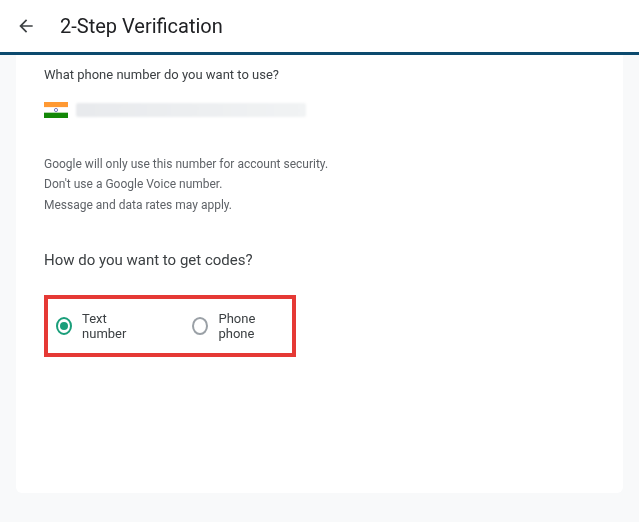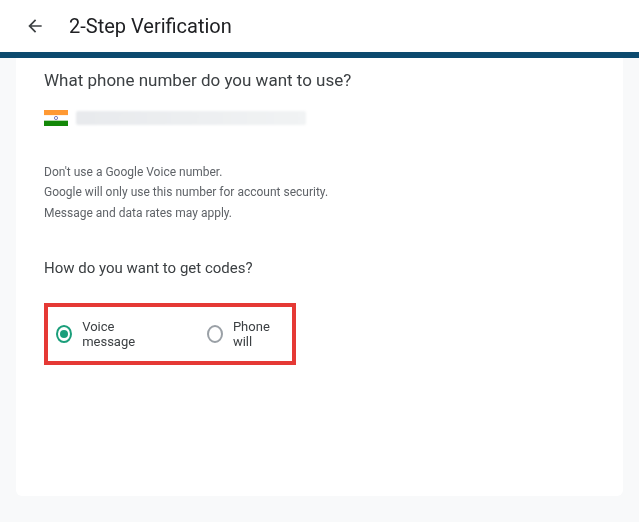--- a/index.html
+++ b/index.html
@@ -6,23 +6,23 @@
     body {
       font-family: 'Google Sans', Roboto, Arial, sans-serif;
       background: #f8f9fa;
       width: 639px;
       height: 522px;
       overflow: hidden;
     }
     .header {
       display: flex;
       align-items: center;
-      padding: 14px 25px;
+      padding: 14px 16px;
       background: #fff;
-      border-bottom: 6px solid #0c4a6e;
+      border-bottom: 3px solid #0c4a6e;
     }
     .back-arrow {
       margin-right: 24px;
       cursor: pointer;
       display: flex;
       align-items: center;
     }
     .back-arrow svg { width: 20px; height: 20px; fill: #3c4043; }
     .header-title {
       font-size: 20px;
@@ -32,21 +32,21 @@
     .card {
       background: #fff;
       margin: 0 16px;
       padding: 12px 28px 24px 28px;
       border-radius: 0 0 6px 6px;
       height: 438px;
       display: flex;
       flex-direction: column;
     }
     .question {
-      font-size: 17px;
+      font-size: 13px;
       color: #3c4043;
       margin-bottom: 20px;
     }
     .phone-row {
       display: flex;
       align-items: center;
       margin-bottom: 36px;
     }
     .flag {
       width: 24px;
@@ -165,33 +165,33 @@
       <svg viewBox="0 0 24 16">
           <rect width="24" height="5.33" fill="#FF9933"></rect>
           <rect y="5.33" width="24" height="5.34" fill="#fff"></rect>
           <rect y="10.67" width="24" height="5.33" fill="#138808"></rect>
           <circle cx="12" cy="8" r="1.6" fill="none" stroke="#000080" stroke-width="0.5"></circle>
         </svg>
     </span>
     <div class="phone-blur"></div>
   </div>
 
+  <div class="note">Google will only use this number for account security.</div>
   <div class="note">Don't use a Google Voice number.</div>
-  <div class="note">Google will only use this number for account security.</div>
   <div class="note">Message and data rates may apply.</div>
 
   <div class="question2">How do you want to get codes?</div>
 
   <div class="highlight-box">
     <div class="radio-option">
       <div class="radio-circle selected">
           <div class="dot"></div>
         </div>
-      <span class="radio-label">Voice message</span>
+      <span class="radio-label">Text number</span>
     </div>
     <div class="radio-option">
       <div class="radio-circle unselected"></div>
-      <span class="radio-label">Phone will</span>
+      <span class="radio-label">Phone phone</span>
     </div>
   </div>
 
 
 </div>
 
 </body></html>

